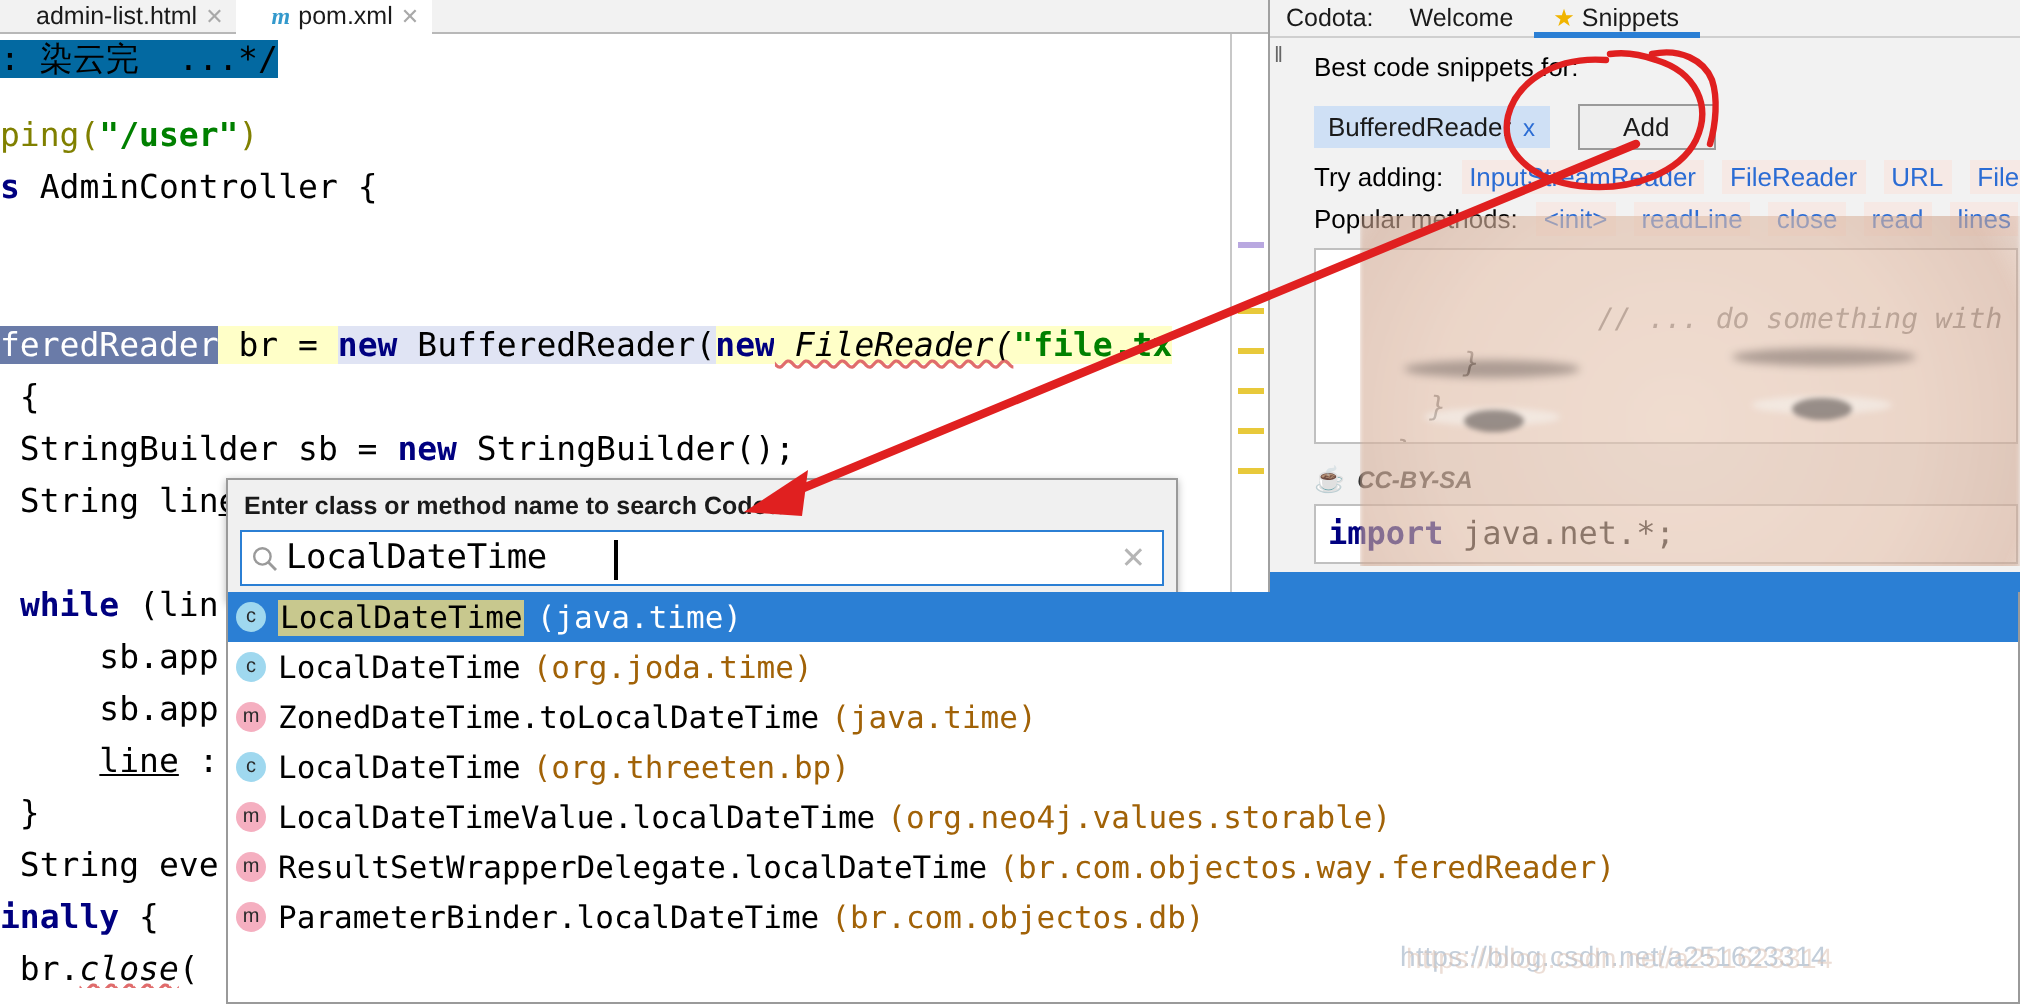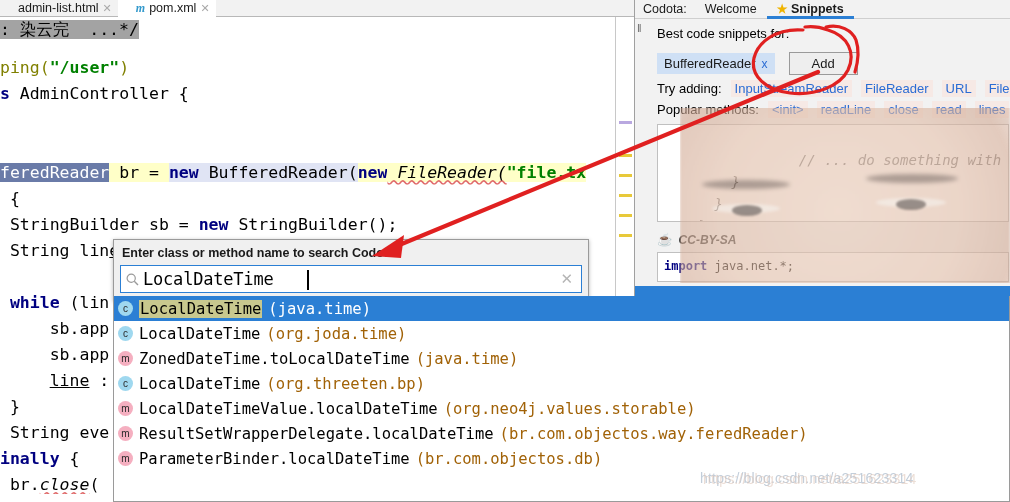--- a/index.html
+++ b/index.html
@@ -41,21 +41,21 @@
     line-height: 26px;
     color: #000000;
     overflow: hidden;
     white-space: pre;
   }
   .cl { position: absolute; left: 0; white-space: pre; }
   .kw { color: #000080; font-weight: bold; }
   .str { color: #008000; font-weight: bold; }
   .ann { color: #808000; }
   .hl-yellow { background: #ffffc8; margin-top: 28px; }
-  .hl-green  { background: #a3a3a3; }
+  .hl-green  { background: #0369a1; }
   .hl-blue   { background: #e0e4f4; }
   .sel-blue  { background: #6a7ba8; color: #ffffff; }
   .wavy { text-decoration: underline wavy #e06c6c; text-decoration-skip-ink: none; font-style: italic; }
   .underl { text-decoration: underline; }
 
   
   .right-gutter {
     position: absolute; left: 615px; top: 17px; width: 19px; height: 477px;
     background: #ffffff; border-left: 1px solid #c8c8c8;
   }
@@ -67,21 +67,21 @@
     background: #f2f2f2; border-left: 1px solid #a0a0a0;
   }
   .codota-tabs {
     position: absolute; left: 0; top: 0; width: 376px; height: 19px;
     background: #f2f2f2; display: flex; align-items: center;
     font-size: 12.5px; color: #1a1a1a;
     border-bottom: 1px solid #cfcfcf;
   }
   .codota-tabs .lbl { padding: 0 8px; }
   .codota-tabs .tbtn { padding: 0 10px; height: 19px; line-height: 19px; }
-  .codota-tabs .tbtn.sel { border-bottom: 3px solid #2b7fd4; font-weight: bold; }
+  .codota-tabs .tbtn.sel { border-bottom: 3px solid #2b7fd4; font-weight: normal; }
   .star { color: #f0b400; font-size: 12px; }
 
   .dragdots {
     position: absolute; left: 2px; top: 24px; width: 10px; height: 12px;
     color: #666; font-size: 11px; letter-spacing: 0px; line-height: 8px;
   }
   .panel-body {
     position: absolute; left: 22px; top: 20px; width: 354px; height: 482px;
     background: #f2f2f2;
   }
@@ -112,21 +112,21 @@
   .sniplink {
     position: absolute; left: 0; top: 212px; width: 352px;
     display: flex; align-items: center; gap: 6px; font-size: 12.5px;
   }
   .sniplink a { color: #2b6cd4; text-decoration: none; }
   .ccby { color: #333; font-style: italic; font-size: 12px; font-weight: bold; }
 
   .snipbox2 {
     position: absolute; left: 0; top: 232px; width: 352px; height: 30px;
     background: #ffffff; border: 1px solid #c0c0c0;
-    font-family: "DejaVu Sans Mono", monospace; font-size: 12px; line-height: 27px;
+    font-family: "DejaVu Sans Mono", monospace; font-size: 16px; line-height: 27px;
     color: #000; padding: 0 6px; overflow: hidden; white-space: pre;
   }
   .bluebar {
     position: absolute; left: -22px; top: 266px; width: 376px; height: 236px;
     background: #2b7fd4;
   }
 
   
   .facewm {
     position: absolute; left: 680px; top: 108px; width: 330px; height: 175px;

